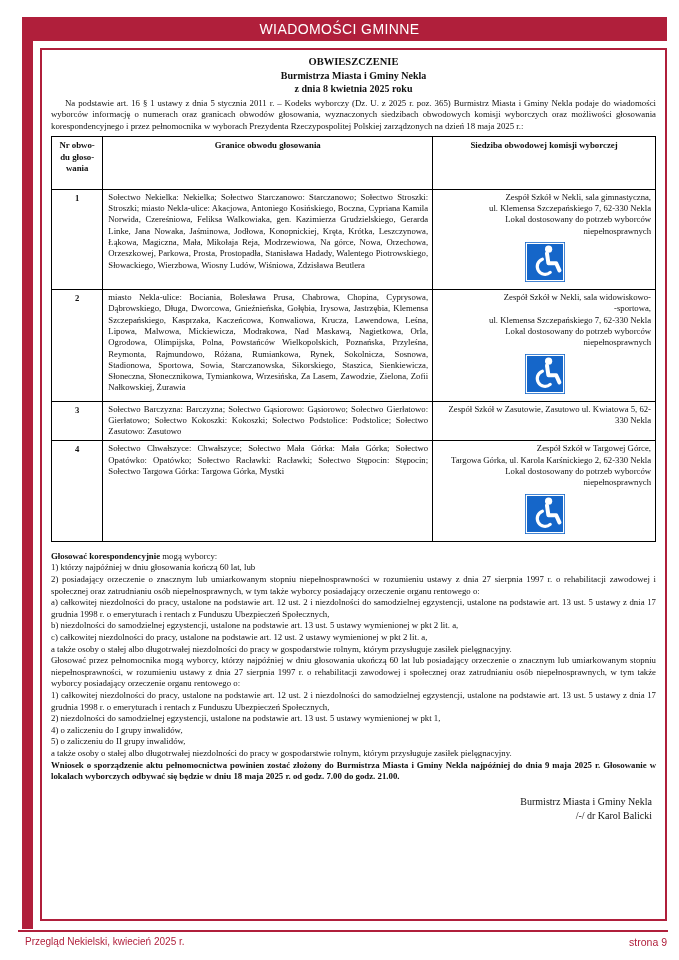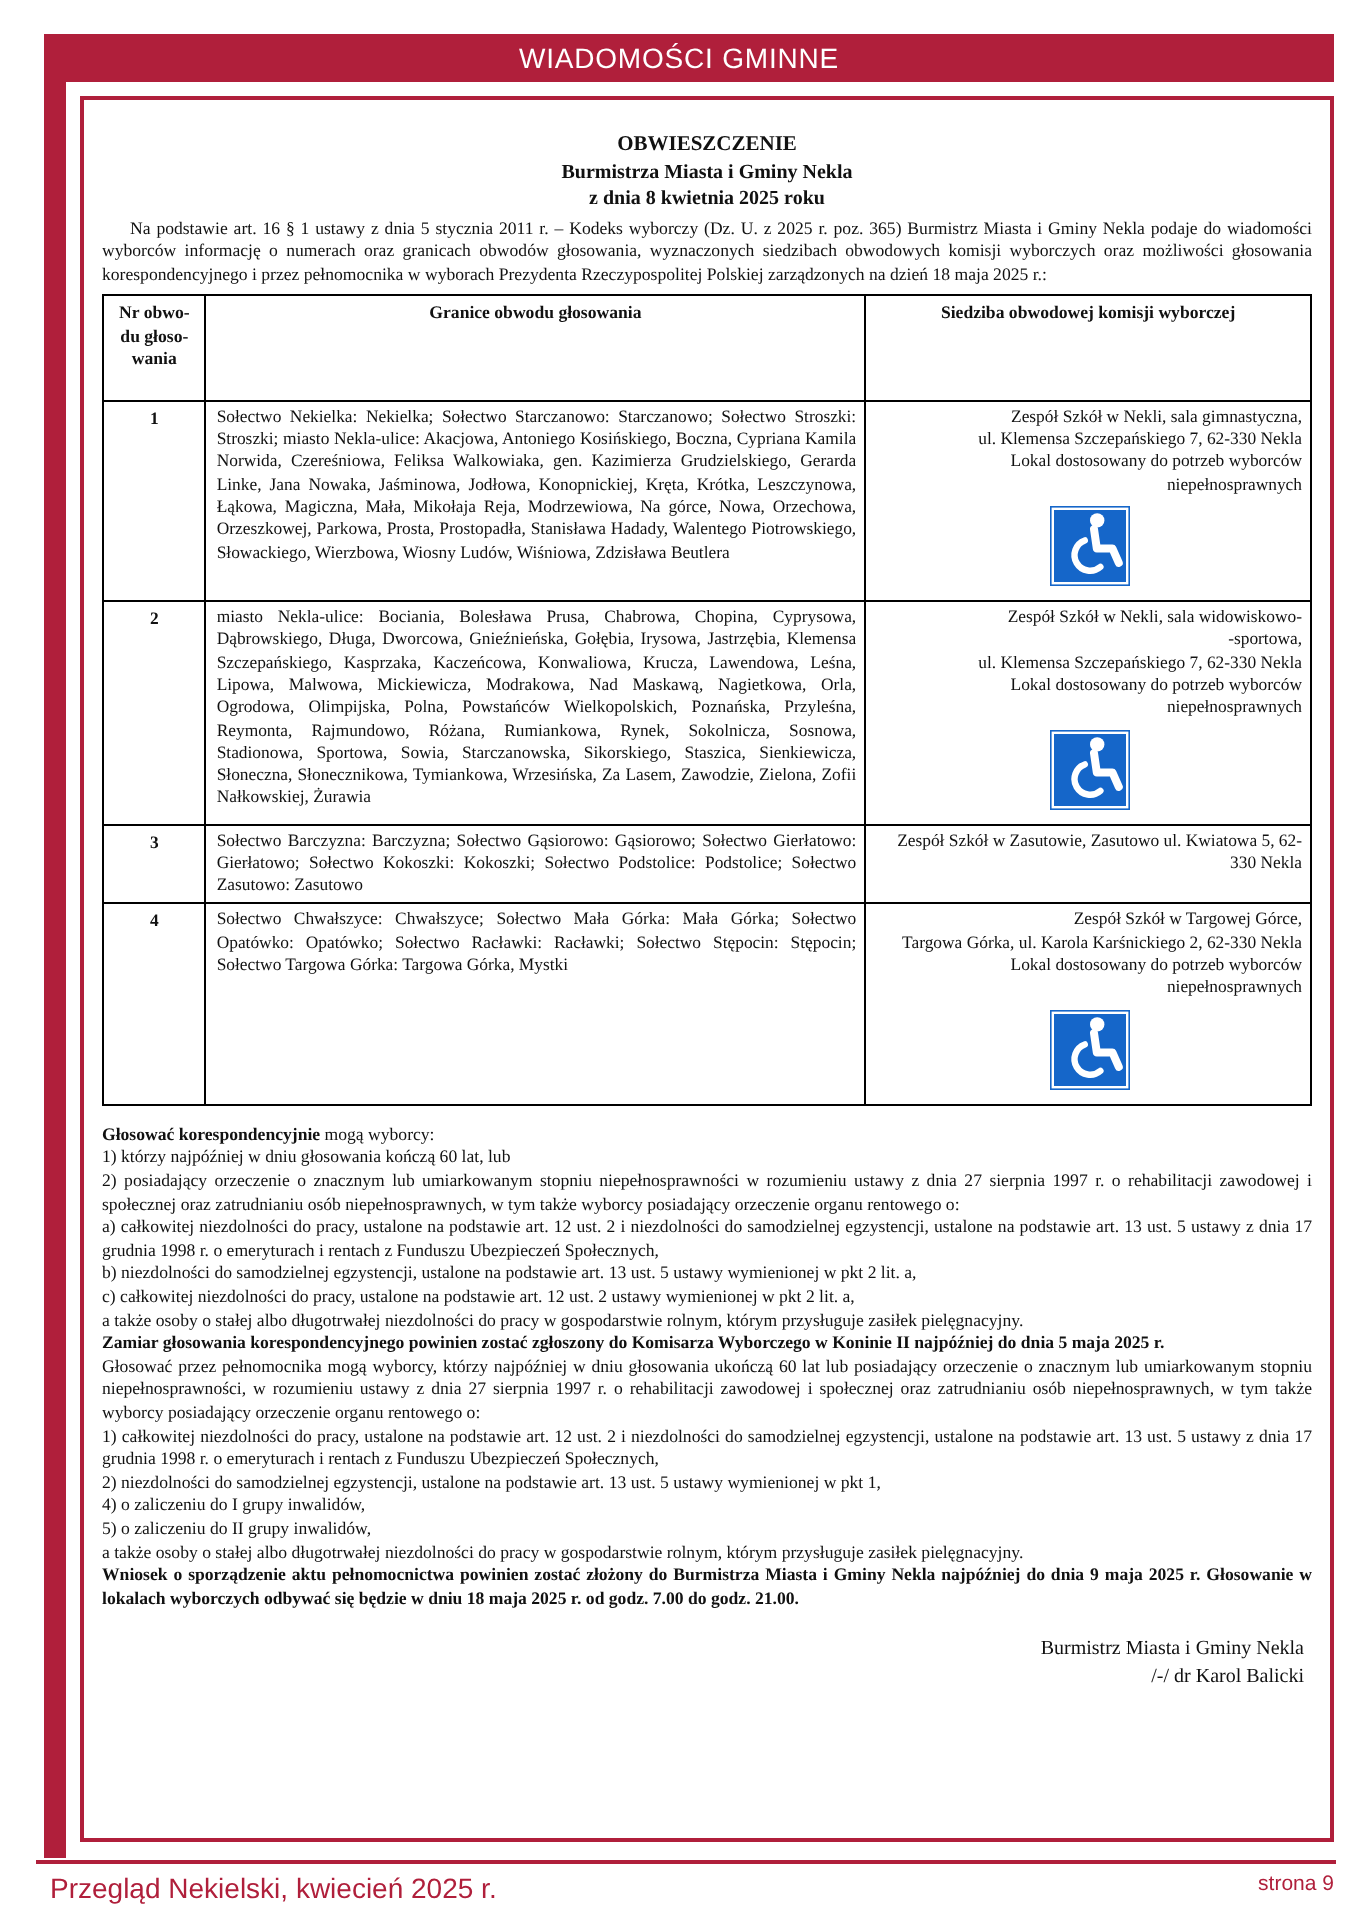--- a/index.html
+++ b/index.html
@@ -16,21 +16,21 @@
   }
   .left-stripe{
     position:absolute;left:22px;top:17px;width:11px;height:912px;background:#b01f3b;
   }
   
   .doc{
     position:absolute;left:40px;top:48px;width:627px;height:873px;
     border:2px solid #b01f3b;box-sizing:border-box;padding:5px 9px 4px 9px;
     font-size:8.7px;line-height:1.3;
   }
-  .title-block{text-align:center;margin-top:11px;}
+  .title-block{text-align:center;margin-top:0;}
   .title-block div{font-weight:bold;}
   .t1{font-size:10.5px;}
   .t2,.t3{font-size:10px;}
   .intro{
     text-align:justify;text-indent:14px;margin-top:3px;font-size:8.8px;line-height:1.32;
   }
   
   table{
     width:100%;border-collapse:collapse;margin-top:4px;table-layout:fixed;
     font-size:8.7px;line-height:1.3;
@@ -50,21 +50,21 @@
   
   .body-text{margin-top:9px;font-size:8.8px;line-height:1.32;}
   .body-text p{margin:0;text-align:justify;}
   .body-text p.b{font-weight:bold;}
   
   .signature{margin-top:12px;text-align:right;padding-right:4px;font-size:10px;line-height:1.4;}
   
   .footer-rule{position:absolute;left:18px;top:930px;width:650px;height:2px;background:#b01f3b;}
   .footer-left{
     position:absolute;left:25px;top:936px;color:#b01f3b;
-    font-family:"Liberation Sans", sans-serif;font-size:14px;
+    font-family:"Liberation Sans", sans-serif;font-size:10px;
   }
   .footer-right{
     position:absolute;right:12px;top:936px;color:#b01f3b;
     font-family:"Liberation Sans", sans-serif;font-size:10.5px;
   }
 </style>
 </head>
 <body>
 
 <div class="masthead">
@@ -162,21 +162,20 @@
   </table>
 
   <div class="body-text" id="body-text">
       <p><b>Głosować korespondencyjnie</b><span> mogą wyborcy:</span></p>
       <p>1) którzy najpóźniej w dniu głosowania kończą 60 lat, lub</p>
       <p>2) posiadający orzeczenie o znacznym lub umiarkowanym stopniu niepełnosprawności w rozumieniu ustawy z dnia 27 sierpnia 1997 r. o rehabilitacji zawodowej i społecznej oraz zatrudnianiu osób niepełnosprawnych, w tym także wyborcy posiadający orzeczenie organu rentowego o:</p>
       <p>a) całkowitej niezdolności do pracy, ustalone na podstawie art. 12 ust. 2 i niezdolności do samodzielnej egzystencji, ustalone na podstawie art. 13 ust. 5 ustawy z dnia 17 grudnia 1998 r. o emeryturach i rentach z Funduszu Ubezpieczeń Społecznych,</p>
       <p>b) niezdolności do samodzielnej egzystencji, ustalone na podstawie art. 13 ust. 5 ustawy wymienionej w pkt 2 lit. a,</p>
       <p>c) całkowitej niezdolności do pracy, ustalone na podstawie art. 12 ust. 2 ustawy wymienionej w pkt 2 lit. a,</p>
       <p>a także osoby o stałej albo długotrwałej niezdolności do pracy w gospodarstwie rolnym, którym przysługuje zasiłek pielęgnacyjny.</p>
-      <p class="b">Zamiar głosowania korespondencyjnego powinien zostać zgłoszony do Komisarza Wyborczego w Koninie II najpóźniej do dnia 5 maja 2025 r.</p>
       <p>Głosować przez pełnomocnika mogą wyborcy, którzy najpóźniej w dniu głosowania ukończą 60 lat lub posiadający orzeczenie o znacznym lub umiarkowanym stopniu niepełnosprawności, w rozumieniu ustawy z dnia 27 sierpnia 1997 r. o rehabilitacji zawodowej i społecznej oraz zatrudnianiu osób niepełnosprawnych, w tym także wyborcy posiadający orzeczenie organu rentowego o:</p>
       <p>1) całkowitej niezdolności do pracy, ustalone na podstawie art. 12 ust. 2 i niezdolności do samodzielnej egzystencji, ustalone na podstawie art. 13 ust. 5 ustawy z dnia 17 grudnia 1998 r. o emeryturach i rentach z Funduszu Ubezpieczeń Społecznych,</p>
       <p>2) niezdolności do samodzielnej egzystencji, ustalone na podstawie art. 13 ust. 5 ustawy wymienionej w pkt 1,</p>
       <p>4) o zaliczeniu do I grupy inwalidów,</p>
       <p>5) o zaliczeniu do II grupy inwalidów,</p>
       <p>a także osoby o stałej albo długotrwałej niezdolności do pracy w gospodarstwie rolnym, którym przysługuje zasiłek pielęgnacyjny.</p>
       <p class="b">Wniosek o sporządzenie aktu pełnomocnictwa powinien zostać złożony do Burmistrza Miasta i Gminy Nekla najpóźniej do dnia 9 maja 2025 r. Głosowanie w lokalach wyborczych odbywać się będzie w dniu 18 maja 2025 r. od godz. 7.00 do godz. 21.00.</p>
     </div>
 
   <div class="signature">

